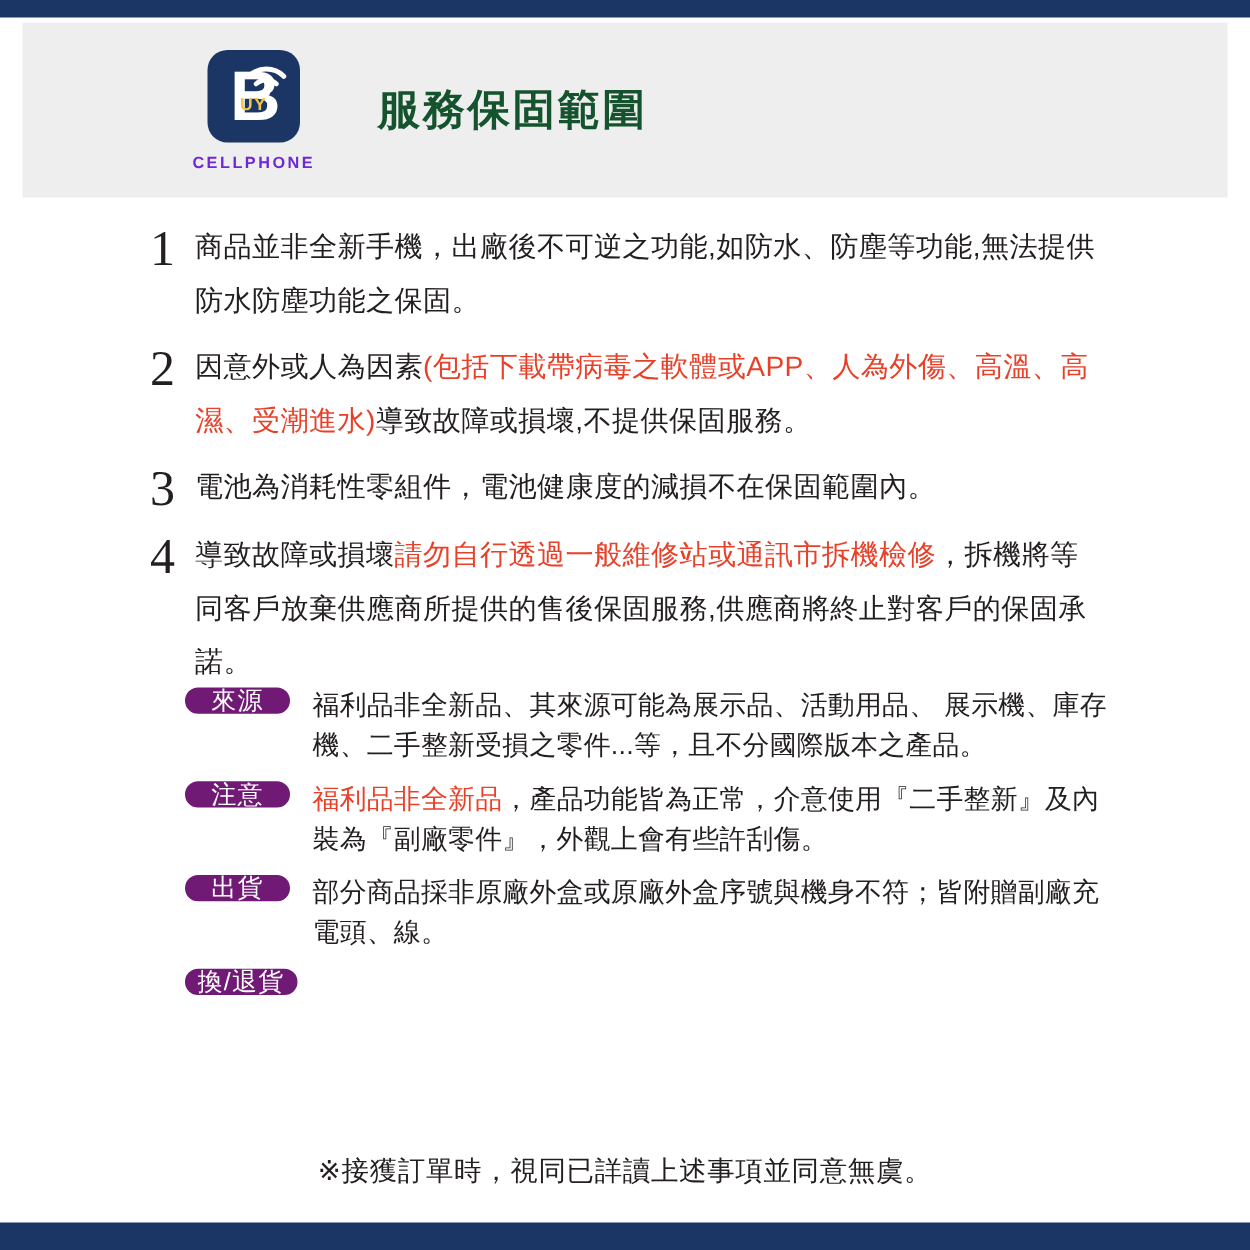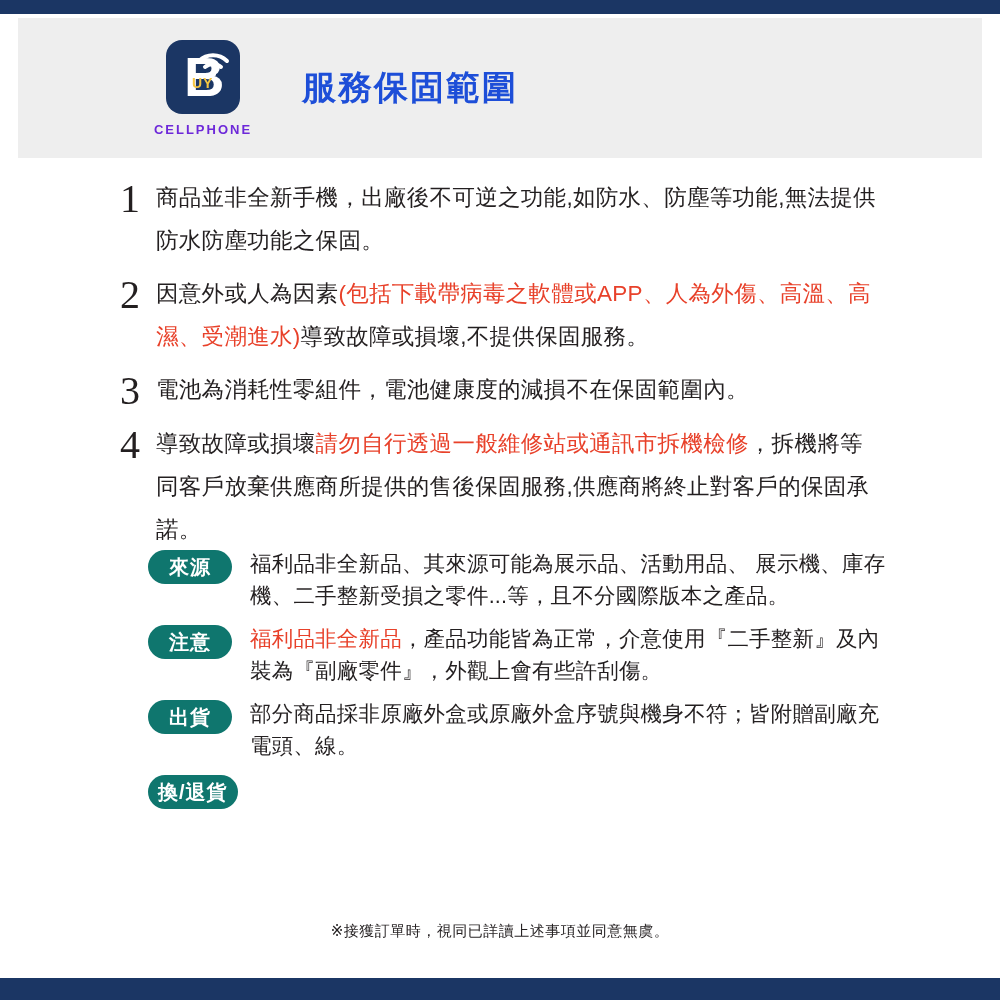--- a/index.html
+++ b/index.html
@@ -95,21 +95,21 @@
   .logo-caption {
     margin-top: 8px;
     font-size: 13px;
     letter-spacing: 2px;
     color: #6d28d9;
     font-weight: bold;
   }
   .header-title {
     font-size: 34px;
     font-weight: bold;
-    color: #1d4ed8;
+    color: #14532d;
     letter-spacing: 2px;
     margin-left: 14px;
   }
   
   .numbers {
     position: absolute;
     left: 120px;
     top: 176px;
     width: 760px;
   }
@@ -147,26 +147,26 @@
     width: 740px;
   }
   .tag-row {
     display: flex;
     align-items: flex-start;
     margin-bottom: 11px;
   }
   .tag-pill {
     flex: 0 0 auto;
     min-width: 84px;
-    height: 34px;
+    height: 21px;
     border-radius: 17px;
-    background: #0f766e;
+    background: #701a75;
     color: #ffffff;
     font-size: 20px;
-    font-weight: bold;
+    font-weight: normal;
     display: flex;
     align-items: center;
     justify-content: center;
     letter-spacing: 1px;
     padding: 0 10px;
     box-sizing: border-box;
     margin-top: 2px;
   }
   .tag-text {
     flex: 1;
@@ -175,21 +175,21 @@
     line-height: 32px;
     color: #231f20;
     letter-spacing: 0.2px;
   }
   .footer-note {
     position: absolute;
     left: 0;
     top: 922px;
     width: 1000px;
     text-align: center;
-    font-size: 15px;
+    font-size: 22px;
     color: #231f20;
     letter-spacing: 0.5px;
   }
 </style>
 </head>
 <body>
 
 <div class="page">
 
   <div class="bar-top"></div>

